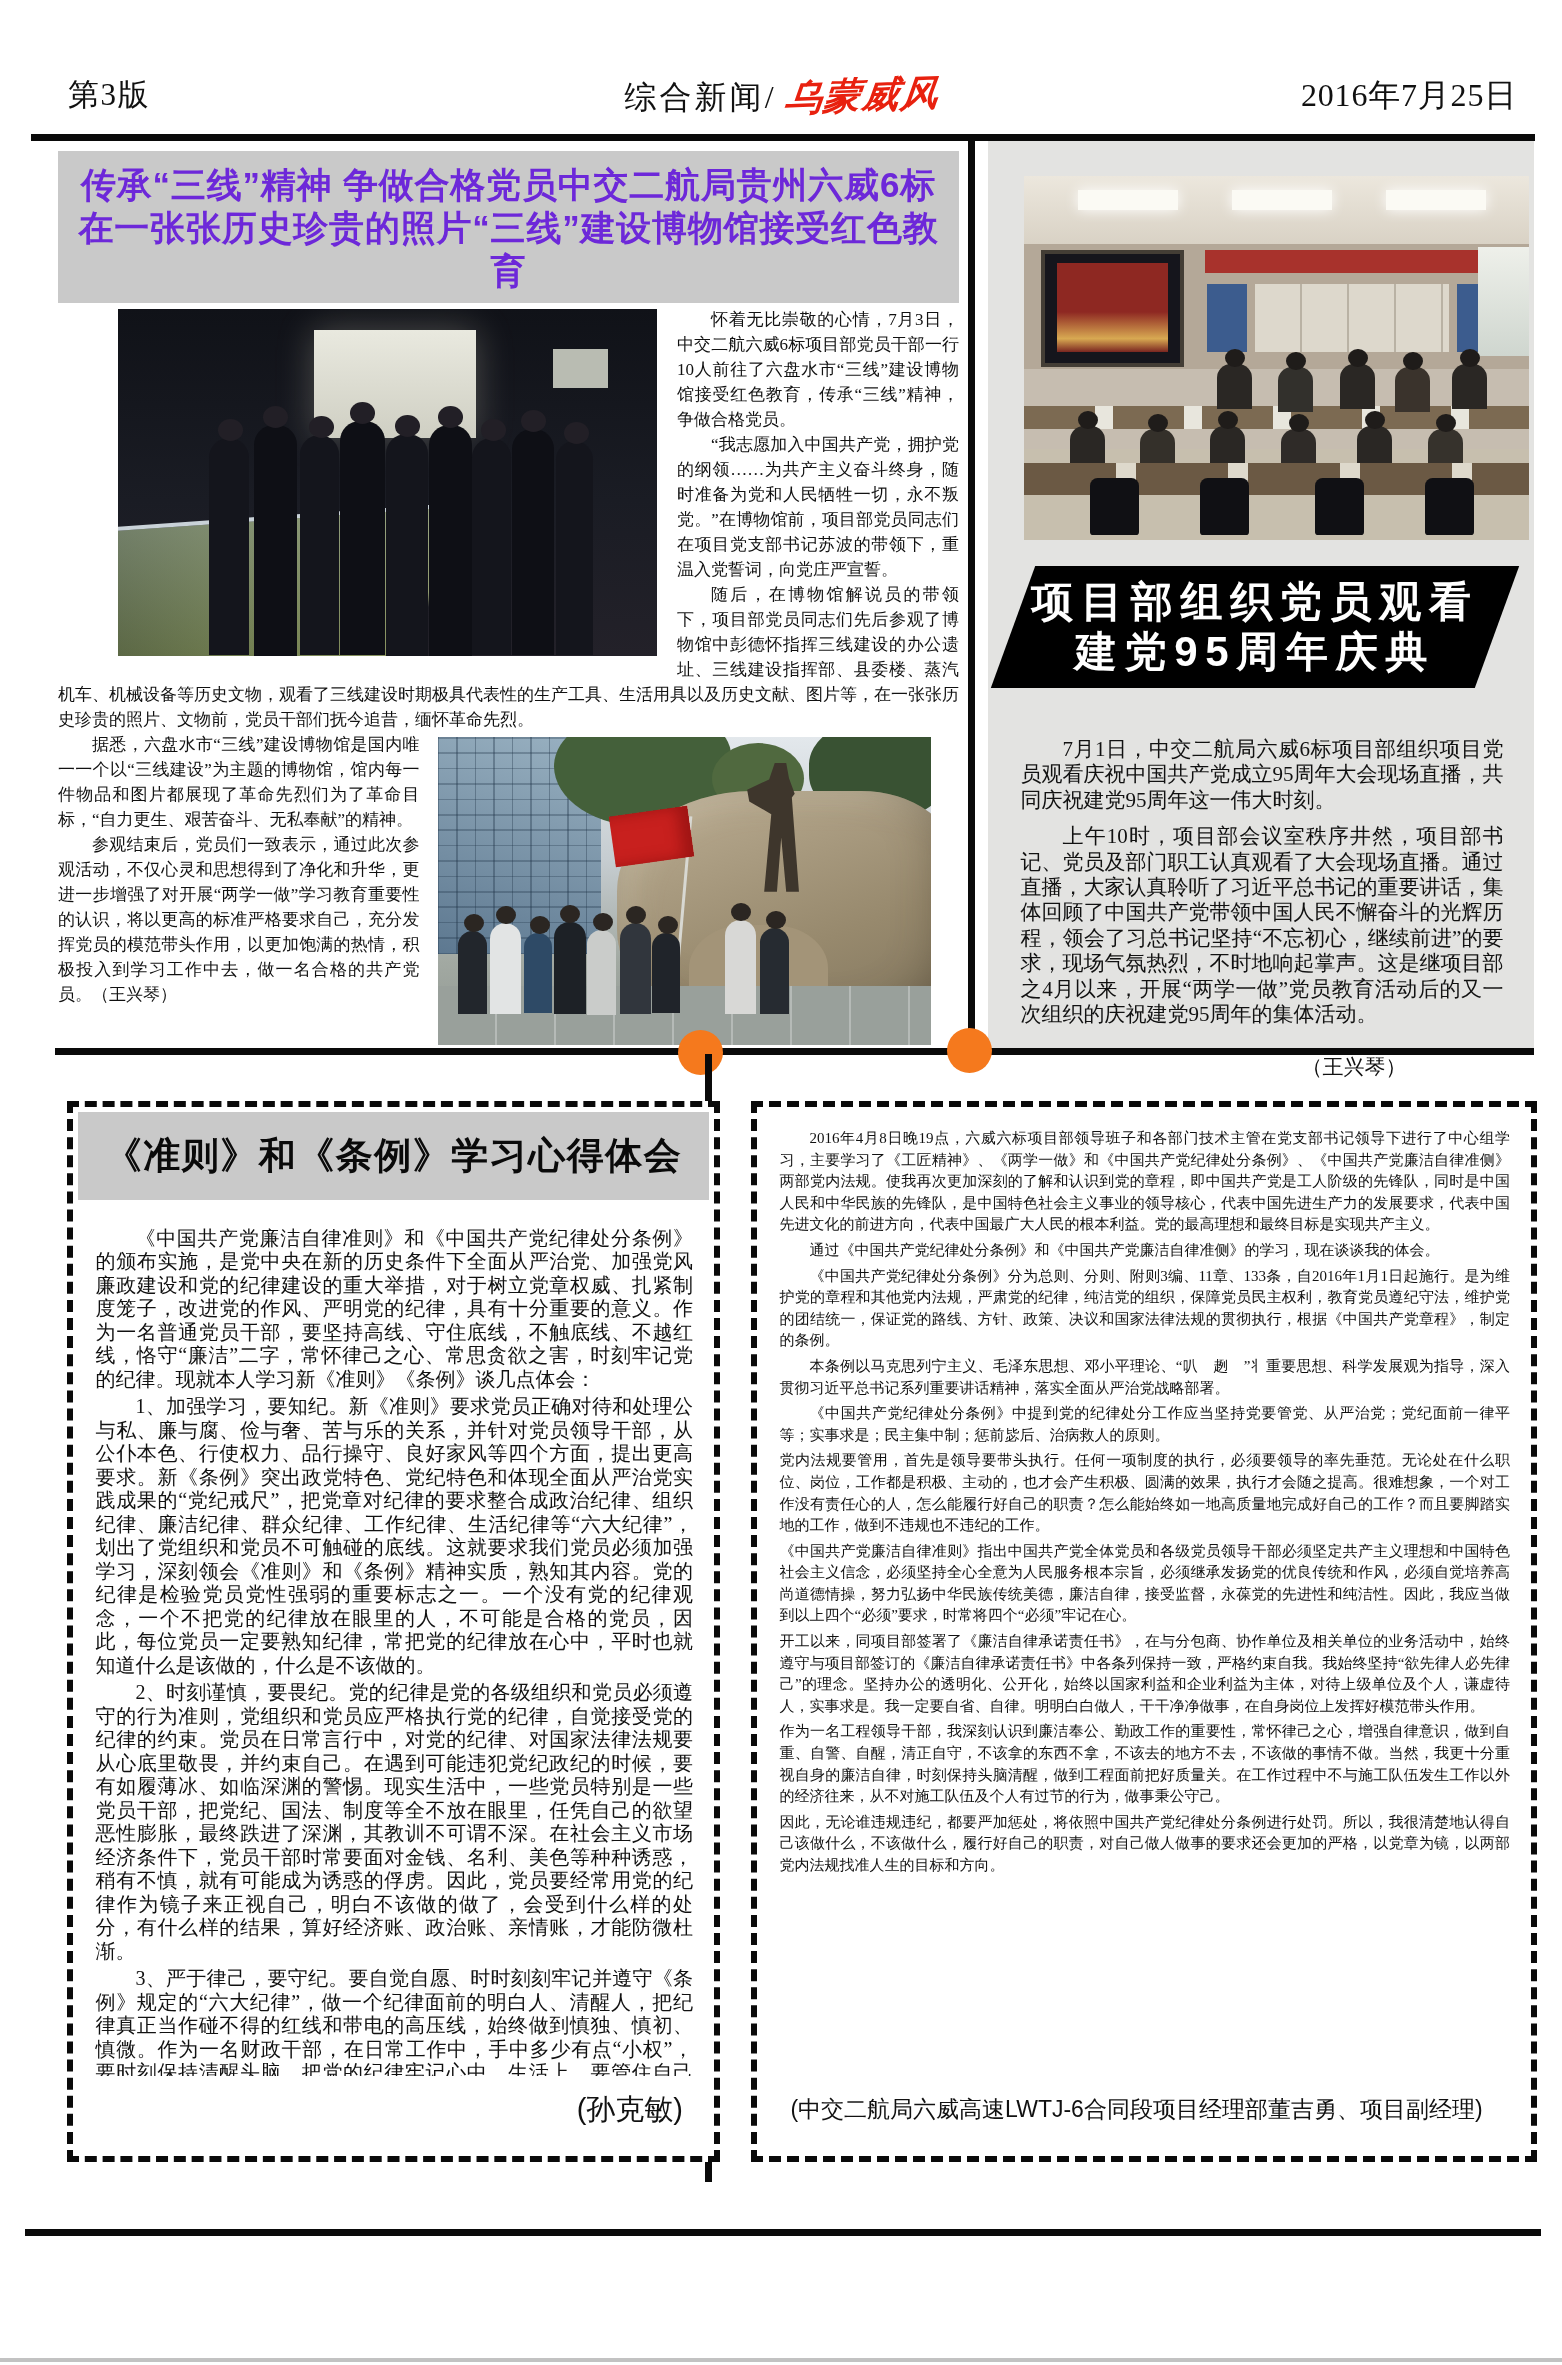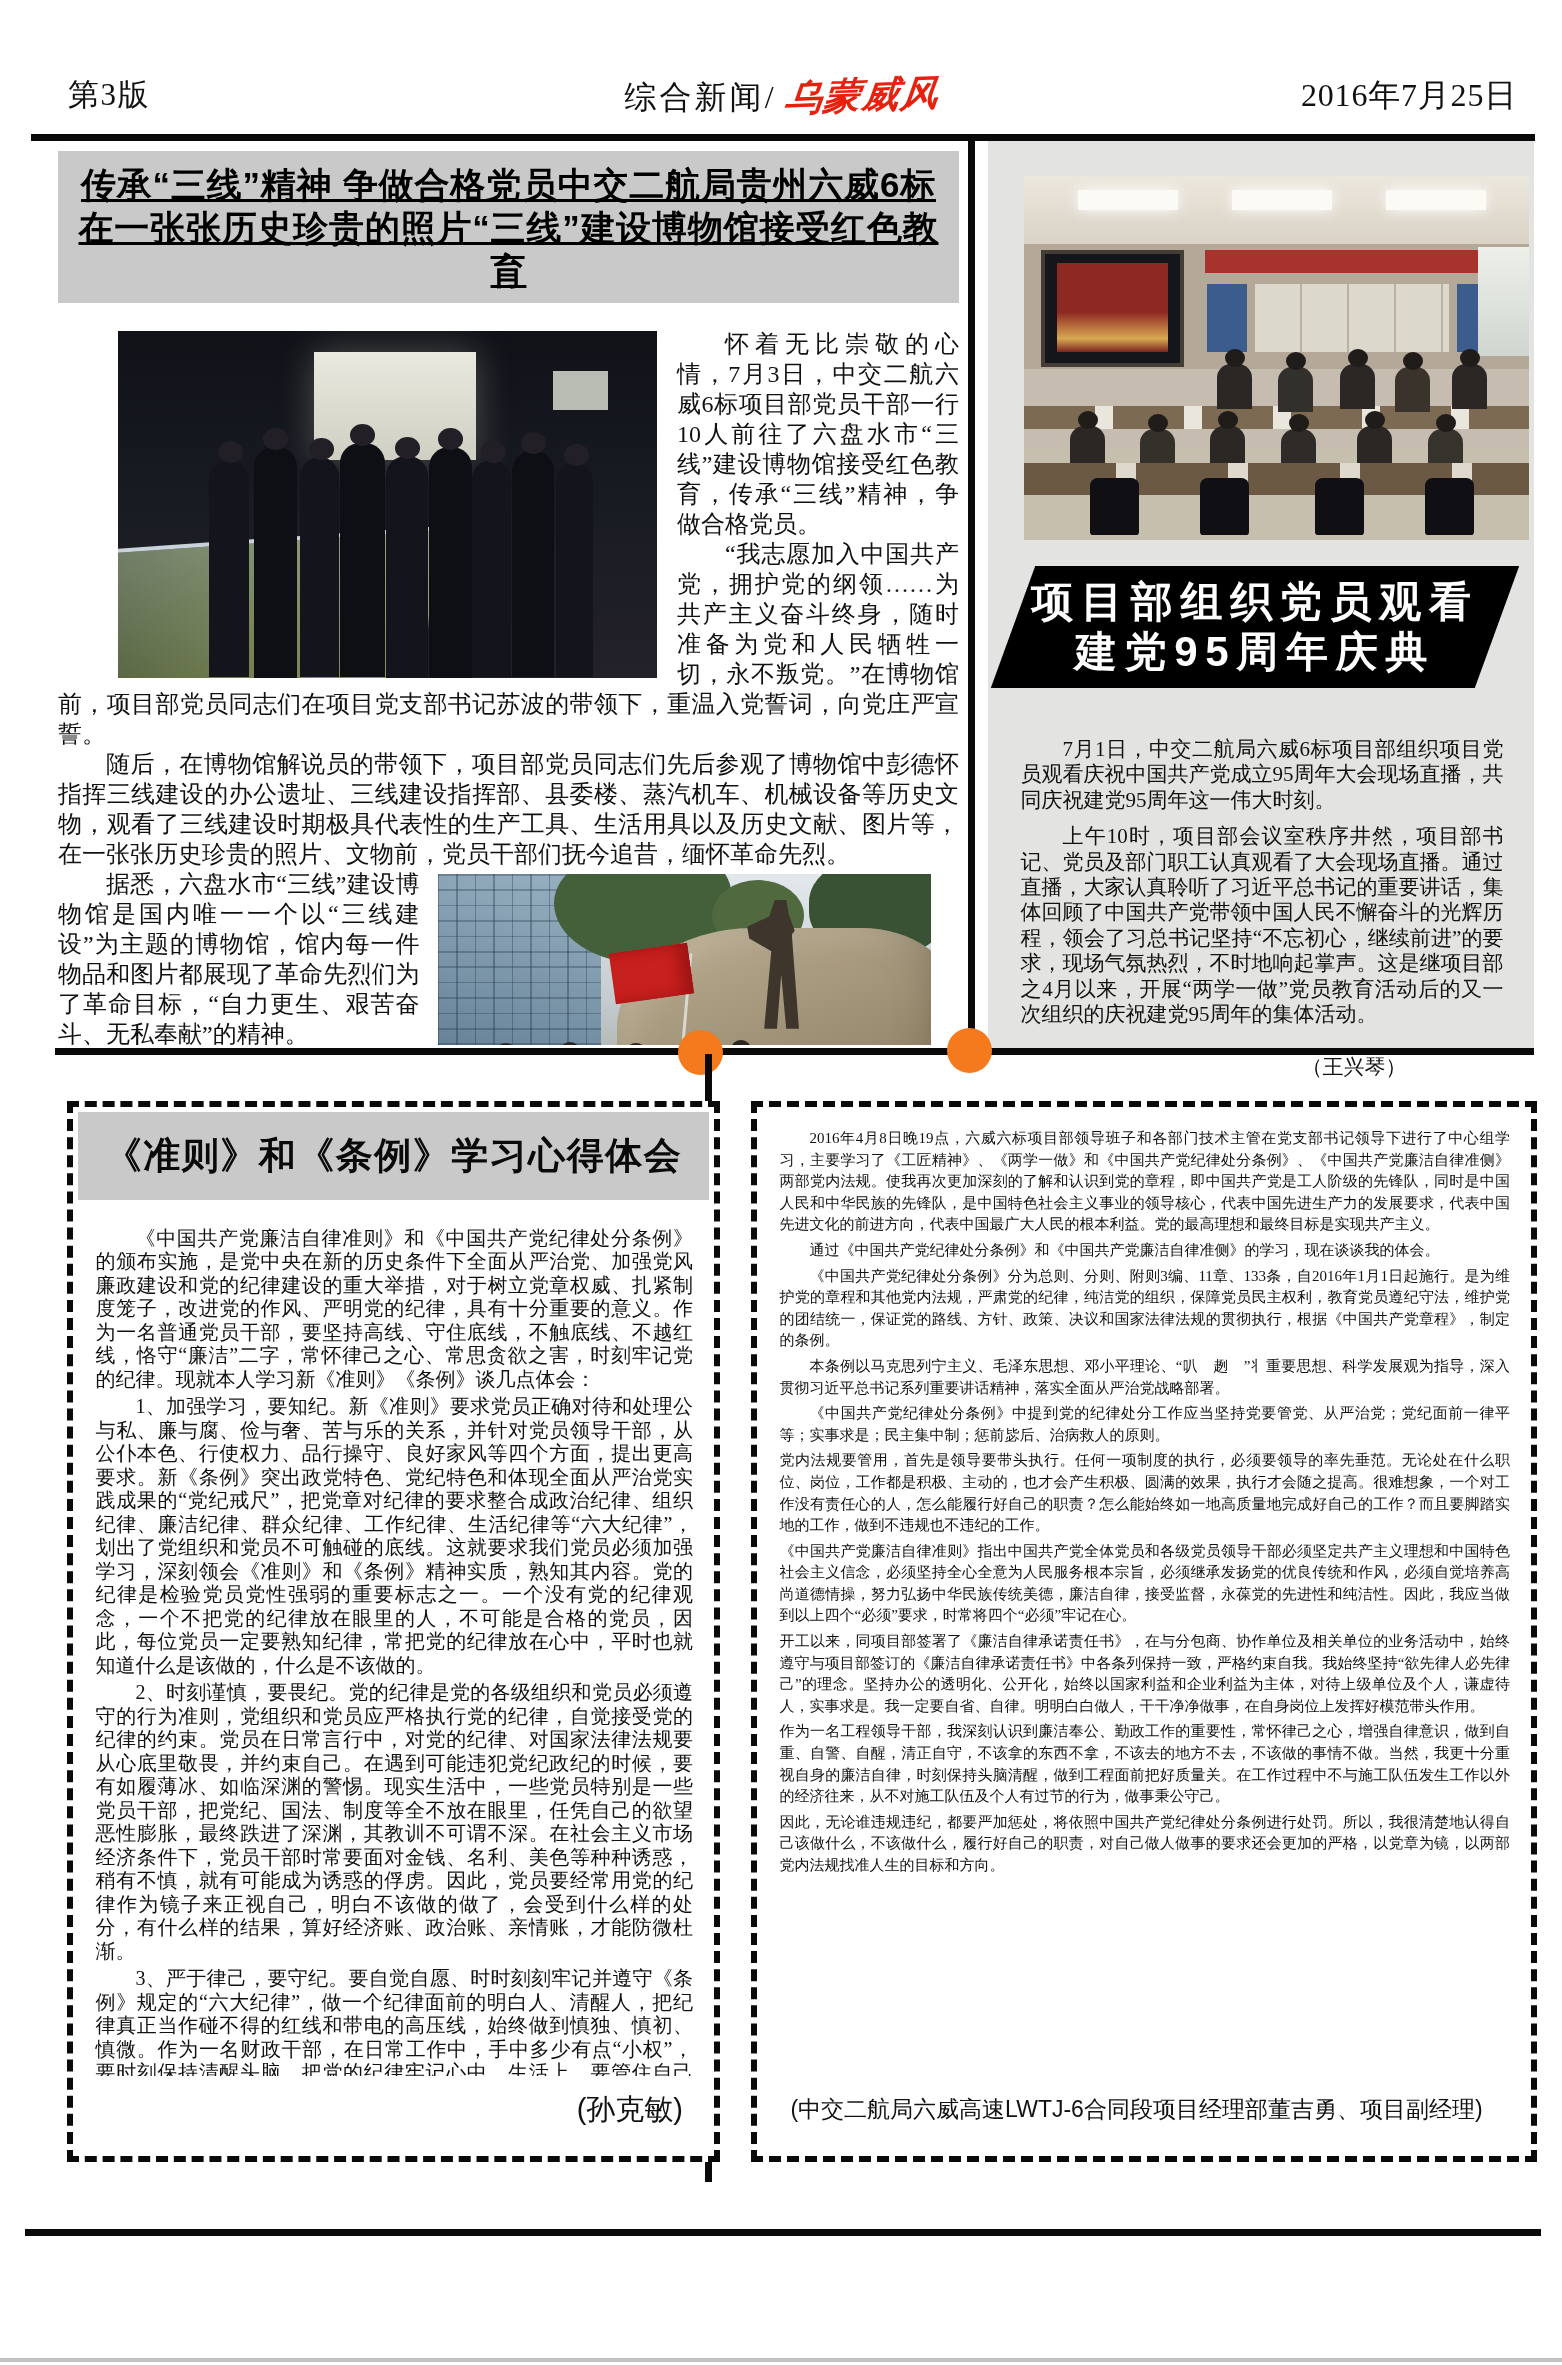--- a/index.html
+++ b/index.html
@@ -23,22 +23,22 @@
   .dot{position:absolute;width:45px;height:45px;border-radius:50%;background:#f5791d;}
   .dot1{left:678px;top:1030px;}
   .dot2{left:947px;top:1028px;}
   .bottom-rule{position:absolute;left:25.4px;top:2229px;width:1516px;height:7px;background:#0a0a0a;}
   .bottom-hairline{position:absolute;left:0;top:2358px;width:1563px;height:3.9px;background:#c2c2c2;}
 
   
   .tl{position:absolute;left:58px;top:151px;width:901px;height:894px;overflow:hidden;}
   .tl-titlebox{background:#c9c9c9;padding:12.3px 6.2px 10.8px;text-align:center;
                font-family:"Liberation Sans","DejaVu Sans",sans-serif;font-weight:bold;}
-  .tl-titlebox .t-line{display:block;font-size:35px;line-height:43px;letter-spacing:0.8px;color:#000000;text-decoration:underline;}
-  .tl-content{margin-top:26px;font-size:24px;line-height:30px;text-align:justify;}
+  .tl-titlebox .t-line{display:block;font-size:35px;line-height:43px;letter-spacing:0.8px;color:#6d28d9;}
+  .tl-content{margin-top:4px;font-size:17px;line-height:25px;text-align:justify;}
   .tl-content p{margin:0;}
   p.ind{text-indent:2em;}
 
   .photo{position:relative;overflow:hidden;}
   .photo-museum{float:left;width:539px;height:347px;margin:1.5px 20px 6.2px 60px;
                 background:linear-gradient(180deg,#101218 0%,#1a1c24 55%,#232129 100%);}
   .photo-statue{float:right;width:493px;height:320px;margin:4.6px 28px 7.7px 18.5px;
                 background:linear-gradient(180deg,#e3e8ec 0%,#c6cdd1 38%,#a2a9a2 70%,#8d948f 100%);}
 
   

